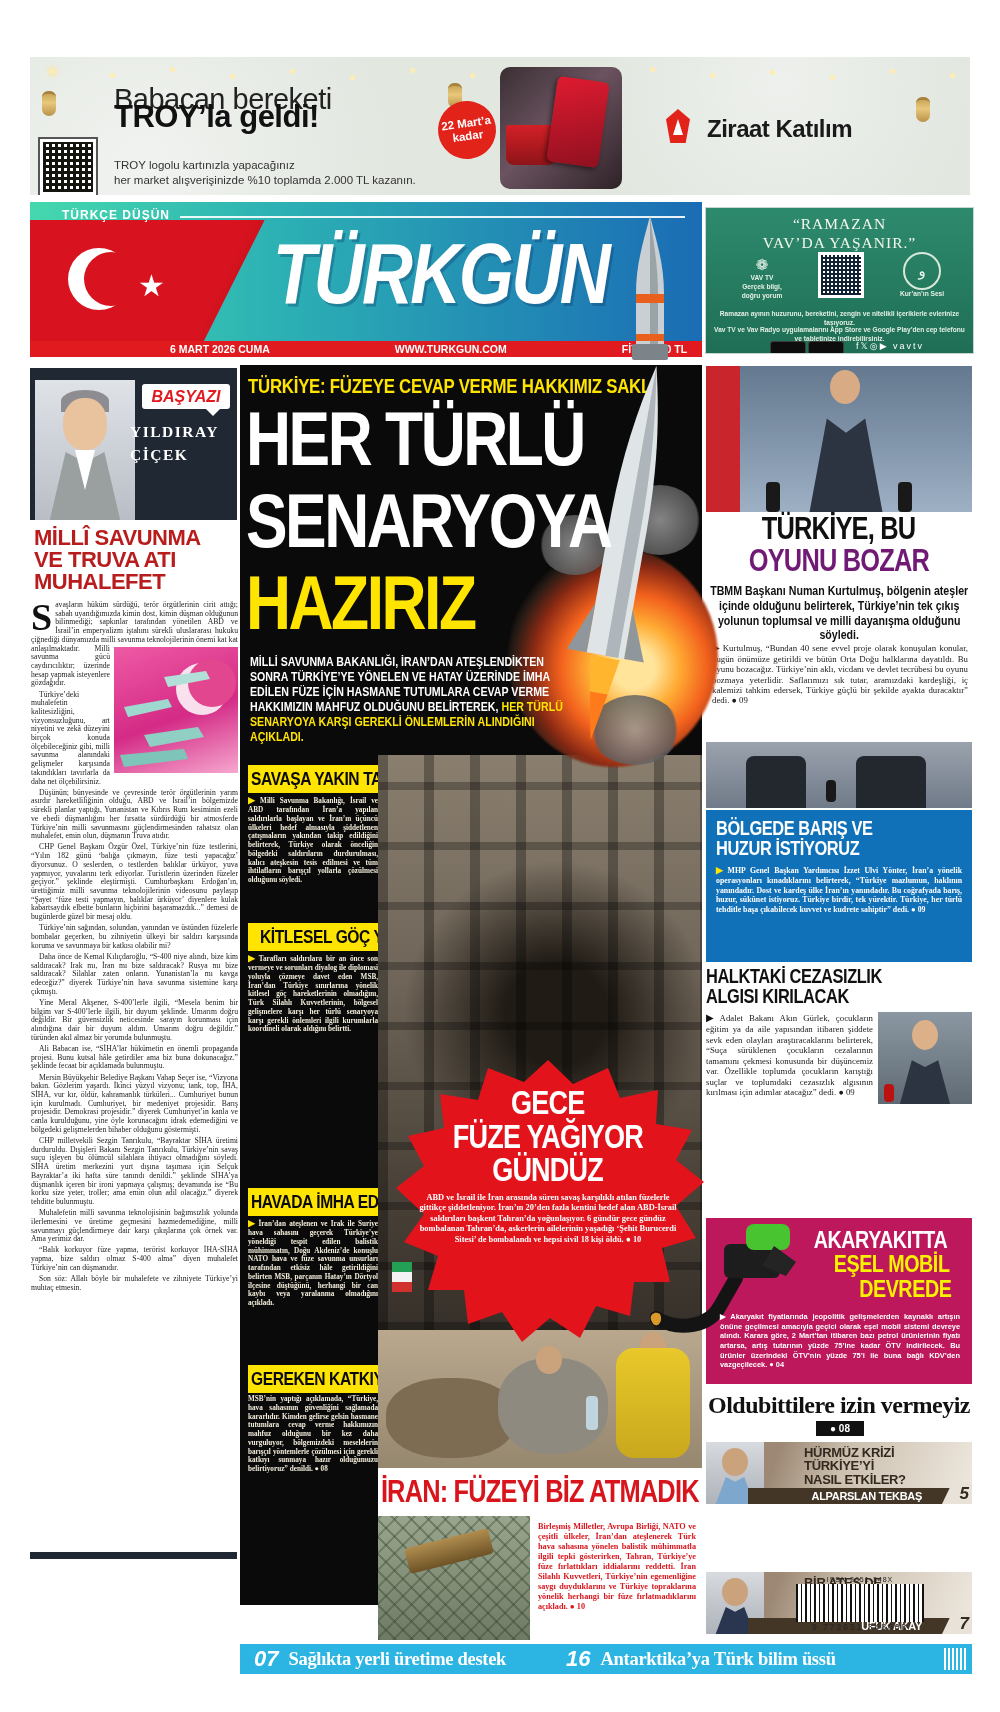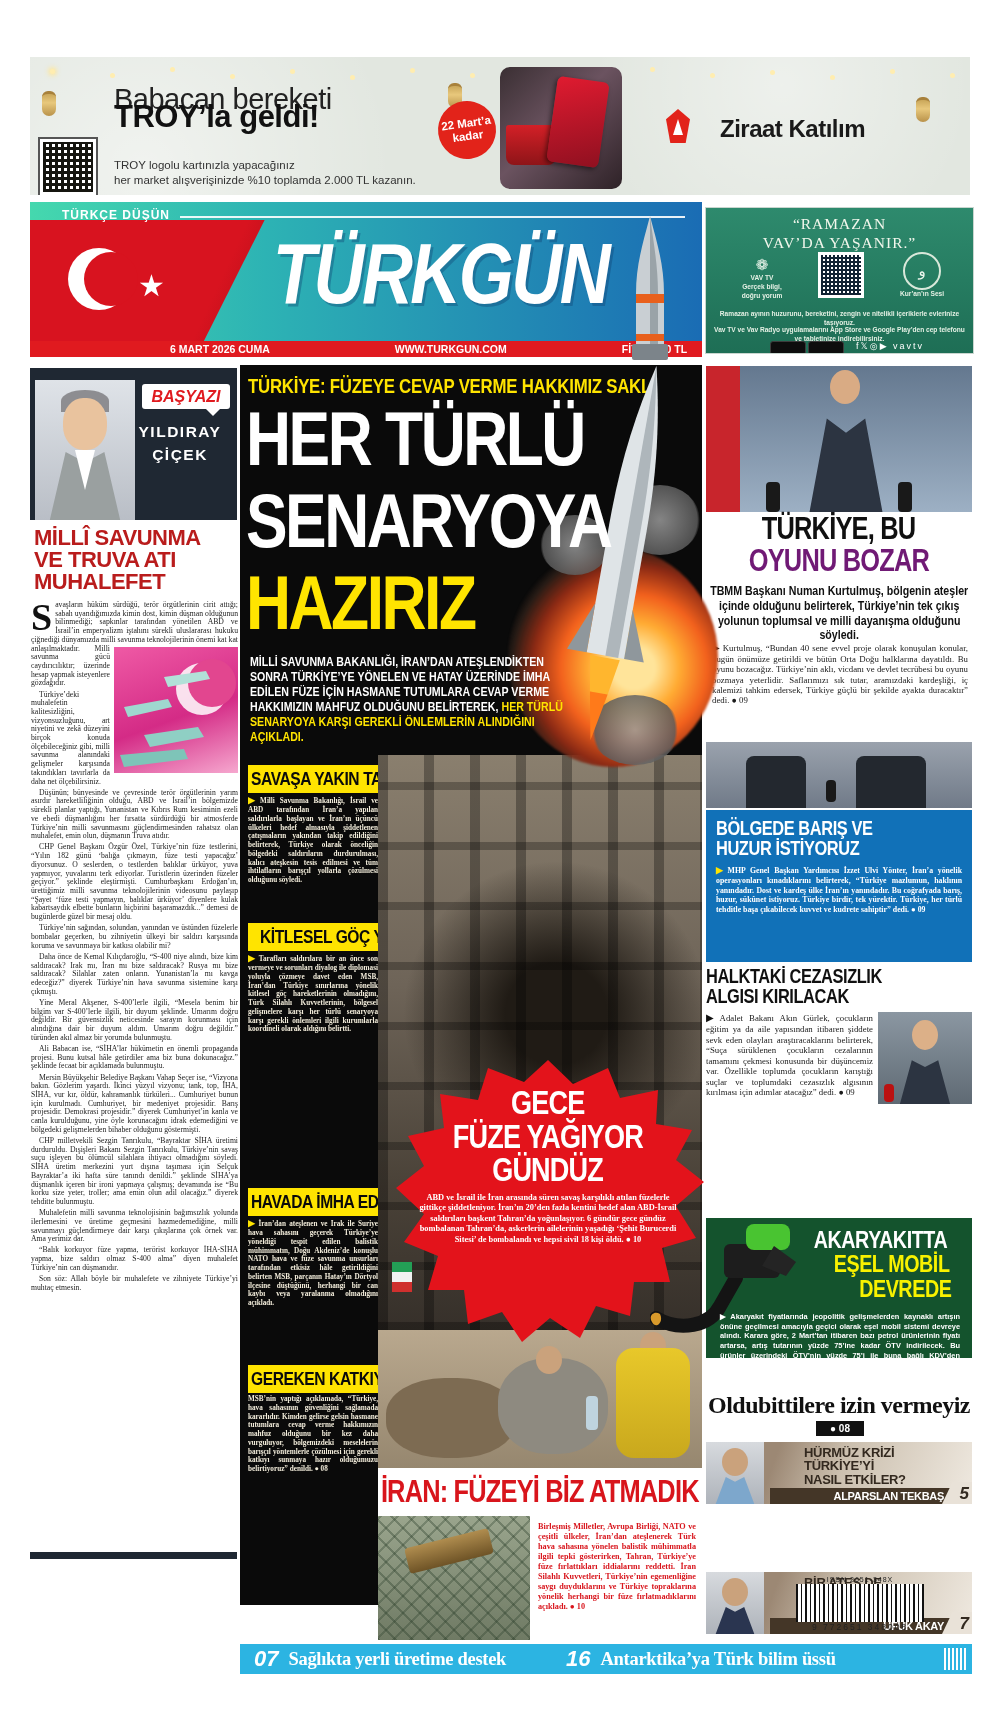--- a/index.html
+++ b/index.html
@@ -20,21 +20,21 @@
      repeating-linear-gradient(0deg,#15150f 0 3px,transparent 3px 6px),
      repeating-linear-gradient(90deg,#15150f 0 3px,#fff 3px 6px);
      border:3px solid #fff;outline:2px solid #555;}
   #ad-h1{font-size:29px;color:#222;letter-spacing:-.5px;}
   #ad-h2{font-size:31px;font-weight:bold;color:#111;letter-spacing:-.5px;}
   .ad-body{font-size:11.5px;color:#333;line-height:1.45;}
   #ad-badge{width:58px;height:58px;border-radius:50%;background:#e2231a;color:#fff;font-weight:bold;font-size:11.5px;line-height:1.15;display:flex;align-items:center;justify-content:center;text-align:center;transform:rotate(-8deg);}
   #ad-photo{width:122px;height:122px;border-radius:10px;background:linear-gradient(135deg,#3a2f33 0%,#6b5360 45%,#2e2227 100%);overflow:hidden;}
   .troycard{position:absolute;left:52px;top:12px;width:52px;height:86px;border-radius:6px;background:linear-gradient(160deg,#e01b30,#8f1020);transform:rotate(8deg);box-shadow:-2px 2px 5px rgba(0,0,0,.5);}
   .basket{position:absolute;left:6px;top:58px;width:50px;height:40px;background:linear-gradient(180deg,#d32027,#8e1418);border-radius:3px 3px 8px 8px;}
-  #ziraat{display:flex;align-items:center;gap:22px;}
+  #ziraat{display:flex;align-items:center;gap:9px;}
   .zmark{width:40px;height:40px;position:relative;}
   .zmark:before{content:"";position:absolute;left:8px;top:0;width:24px;height:34px;background:#e2231a;clip-path:polygon(50% 0,100% 30%,82% 100%,18% 100%,0 30%);}
   .zmark:after{content:"";position:absolute;left:15px;top:10px;width:10px;height:16px;background:#fff;clip-path:polygon(50% 0,100% 100%,0 100%);}
   #ziraat .zname{font-size:24px;font-weight:bold;color:#1a1a1a;letter-spacing:-.5px;}
   
   #mast{left:30px;top:202px;width:672px;height:140px;background:linear-gradient(90deg,#45d8ae,#2db3b4 35%,#1a6cb4);overflow:visible;}
   #flag{position:absolute;left:0;top:18px;width:255px;height:122px;background:linear-gradient(115deg,#d8131f 70%,#a30d17);clip-path:polygon(0 0,92% 0,68% 100%,0 100%);}
   .crescent{position:absolute;left:38px;top:28px;width:62px;height:62px;border-radius:50%;background:#fff;}
   .crescent:after{content:"";position:absolute;left:16px;top:4px;width:54px;height:54px;border-radius:50%;background:#d8131f;}
   .star{position:absolute;left:108px;top:48px;color:#fff;font-size:30px;}
@@ -53,21 +53,21 @@
   .soc{font-size:9px;color:#fff;letter-spacing:2px;}
   
   #bys-card{left:30px;top:368px;width:207px;height:152px;background:#1f2833;}
   #bys-photo{position:absolute;left:5px;top:12px;width:100px;height:140px;background:linear-gradient(180deg,#dfe3e8,#b9bec6);overflow:hidden;}
   .head-sk{position:absolute;left:28px;top:18px;width:44px;height:52px;border-radius:46%;background:#e9c39e;}
   .hair-sk{position:absolute;left:26px;top:10px;width:48px;height:22px;border-radius:50% 50% 0 0;background:#8d8d91;}
   .suit-sk{position:absolute;left:6px;top:66px;width:88px;height:74px;background:#9aa0a0;clip-path:polygon(10% 100%,28% 8%,50% 22%,72% 8%,90% 100%);}
   .shirt-sk{position:absolute;left:40px;top:70px;width:20px;height:40px;background:#fff;clip-path:polygon(0 0,100% 0,50% 100%);}
   #bys-tag{position:absolute;left:112px;top:16px;width:88px;height:25px;background:#fff;color:#e01a1f;font-weight:900;font-style:italic;font-size:16px;display:flex;align-items:center;justify-content:center;border-radius:3px;}
   #bys-tag:after{content:"";position:absolute;right:10px;bottom:-7px;border:7px solid transparent;border-top-color:#fff;border-bottom:0;}
-  #bys-name{position:absolute;left:100px;top:52px;width:100px;text-align:center;color:#fff;font-family:Liberation Sans, sans-serif;font-weight:bold;font-size:15.5px;letter-spacing:1.5px;line-height:1.5;}
+  #bys-name{position:absolute;left:100px;top:52px;width:100px;text-align:left;color:#fff;font-family:Liberation Serif, serif;font-weight:bold;font-size:15.5px;letter-spacing:1.5px;line-height:1.5;}
   #bys-title{left:34px;top:527px;width:208px;font-weight:900;font-size:22px;line-height:1.0;color:#b91c1c;letter-spacing:-.5px;}
   #bys-body{left:31px;top:601px;width:207px;height:948px;overflow:hidden;font-family:"Liberation Serif",serif;font-size:7.7px;line-height:1.13;color:#1b1b1b;text-align:justify;}
   #bys-body p{margin:0 0 2.5px 0;text-indent:8px;}
   #bys-body p.nodent{text-indent:0;}
   #bys-body .dropcap{float:left;font-size:38px;line-height:.82;font-weight:bold;padding:1px 3px 0 0;color:#111;}
   #inline-art{float:right;width:124px;height:126px;margin:2px 0 2px 4px;background:linear-gradient(160deg,#ef5aa5,#d42b86 55%,#f6a8cf);position:relative;overflow:hidden;}
   #navybar{left:30px;top:1552px;width:207px;height:7px;background:#1f2833;}
   
   #mainbox{left:240px;top:365px;width:462px;height:1240px;background:#0a0a0a;}
   #kicker{position:absolute;left:8px;top:9px;color:#ffe400;font-weight:900;font-size:20.5px;letter-spacing:-.3px;}
@@ -123,31 +123,31 @@
   #oyun-body{left:712px;top:642px;width:256px;height:96px;font-family:"Liberation Serif",serif;font-size:8.8px;line-height:1.18;color:#1b1b1b;text-align:justify;overflow:hidden;}
   .kbul{color:#111;font-size:10px;padding-right:2px;}
   #rc-photo2{left:706px;top:742px;width:266px;height:66px;background:linear-gradient(180deg,#9aa2ad,#707a88);overflow:hidden;}
   .suit2{position:absolute;width:60px;height:52px;background:#23282f;border-radius:8px 8px 0 0;bottom:0;}
   #bluebox{left:706px;top:810px;width:266px;height:152px;background:#1171b8;color:#fff;}
   #bluebox .bt{font-weight:900;font-size:20px;line-height:1.02;letter-spacing:-.5px;padding:8px 0 4px 10px;}
   #bluebox .bb{padding:2px 10px;font-family:"Liberation Serif",serif;font-weight:bold;font-size:7.8px;line-height:1.24;text-align:justify;}
   #cez-h{left:706px;top:966px;width:266px;font-weight:900;font-size:20px;line-height:1.02;color:#101010;letter-spacing:-.5px;}
   #cez-body{left:706px;top:1012px;width:266px;height:200px;font-family:"Liberation Serif",serif;font-size:8.8px;line-height:1.2;color:#1b1b1b;text-align:justify;}
   #cez-photo{float:right;width:94px;height:92px;margin:0 0 3px 5px;background:linear-gradient(180deg,#8b97a2,#5f6a74);position:relative;overflow:hidden;}
-  #greenbox{left:706px;top:1218px;width:266px;height:140px;background:#14532d;overflow:visible;}
+  #greenbox{left:706px;top:1218px;width:266px;height:166px;background:#be185d;overflow:visible;}
   #greenbox .gt{position:absolute;right:10px;top:10px;text-align:right;font-weight:900;font-size:24px;line-height:1.02;letter-spacing:-.5px;color:#fff;}
   #greenbox .gt .y{color:#f8f200;}
   #greenbox .gb{position:absolute;left:14px;top:94px;width:240px;font-weight:bold;font-size:7.4px;line-height:1.3;color:#fff;text-align:justify;}
   .nozzle{position:absolute;left:-56px;top:4px;}
   #oldu-t{left:706px;top:1392px;width:266px;text-align:center;font-family:"Liberation Serif",serif;font-weight:900;font-size:24px;color:#111;letter-spacing:-.5px;}
   #oldu-p{left:816px;top:1421px;width:48px;height:15px;background:#111;color:#fff;font-weight:bold;font-size:10px;display:flex;align-items:center;justify-content:center;}
   .colcard{width:266px;height:62px;background:linear-gradient(110deg,#9c8874 0 26%,#cbbfae 50%,#efe9e0);position:relative;overflow:hidden;}
   .colcard .cphoto{position:absolute;left:0;top:0;width:58px;height:62px;background:linear-gradient(180deg,#d7dade,#aeb3ba);overflow:hidden;}
   .colcard .ctitle{position:absolute;right:8px;top:4px;width:160px;text-align:left;font-weight:900;font-size:13px;line-height:1.02;color:#33291f;letter-spacing:-.3px;}
-  .colcard .cbar{position:absolute;left:64px;bottom:0;width:208px;height:16px;background:#443627;color:#fff;font-weight:900;font-size:11px;display:flex;align-items:center;justify-content:flex-end;padding-right:34px;box-sizing:border-box;letter-spacing:-.3px;padding-left:14px;}
+  .colcard .cbar{position:absolute;left:42px;bottom:0;width:208px;height:16px;background:#443627;color:#fff;font-weight:900;font-size:11px;display:flex;align-items:center;justify-content:flex-end;padding-right:34px;box-sizing:border-box;letter-spacing:-.3px;padding-left:14px;}
   .colcard .cnum{position:absolute;right:0;bottom:0;width:30px;height:22px;background:#e9e2d8;clip-path:polygon(35% 0,100% 0,100% 100%,0 100%);display:flex;align-items:flex-end;justify-content:flex-end;font-style:italic;font-weight:900;font-size:17px;color:#332a21;padding:0 3px 0 0;box-sizing:border-box;}
   #barcode{left:792px;top:1576px;width:136px;height:62px;text-align:center;}
   #barcode .issn{font-size:7px;color:#222;letter-spacing:1px;}
   #barcode .bars{margin:1px auto 0;width:128px;height:38px;background:repeating-linear-gradient(90deg,#111 0 2px,#fff 2px 5px,#111 5px 6px,#fff 6px 9px);}
   #barcode .digits{font-size:8.5px;color:#222;letter-spacing:2px;}
   
   #strip{left:240px;top:1644px;width:732px;height:30px;background:#2cb4e2;display:flex;align-items:center;color:#fff;}
   #strip .num{font-weight:900;font-size:22px;font-style:italic;margin:0 10px 0 14px;}
   #strip .txt{font-family:"Liberation Serif",serif;font-weight:bold;font-size:18.5px;letter-spacing:-.3px;}
   #strip .minibar{margin-left:auto;margin-right:6px;width:22px;height:22px;background:repeating-linear-gradient(90deg,#fff 0 2px,#2cb4e2 2px 4px);}

